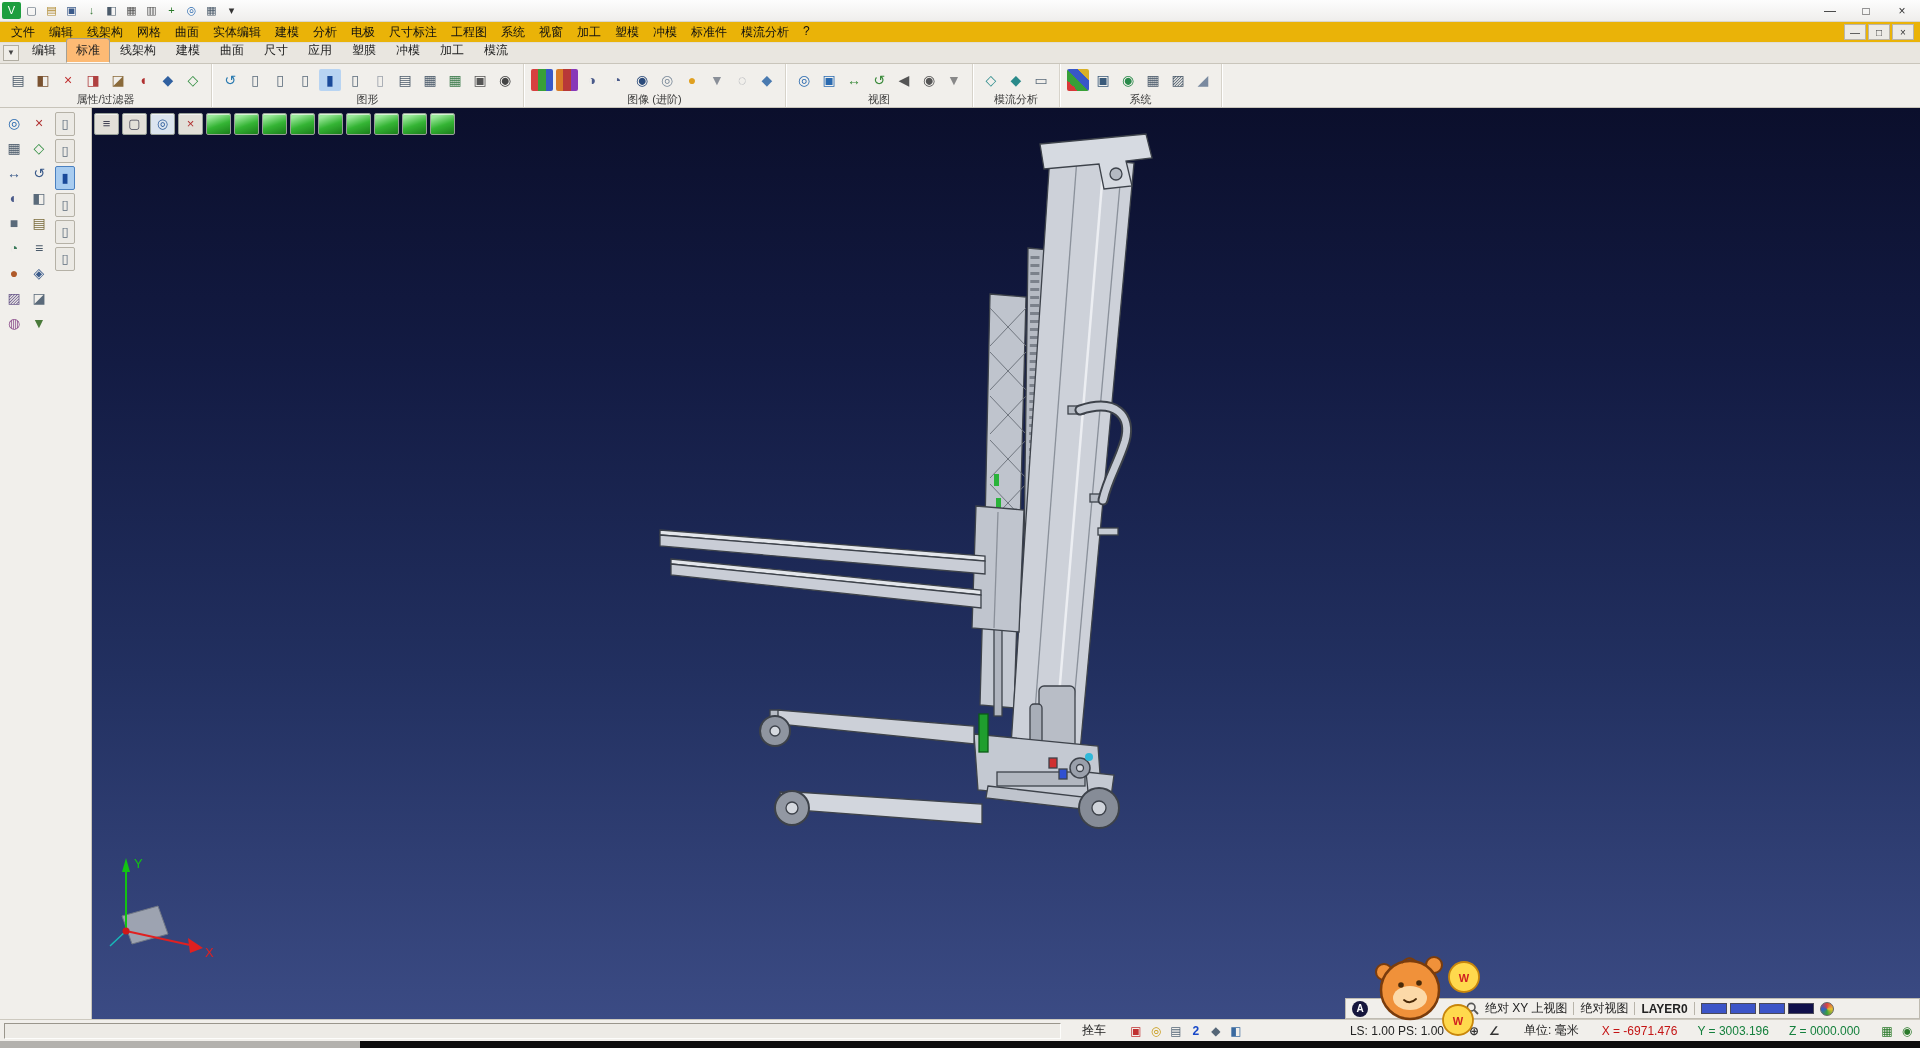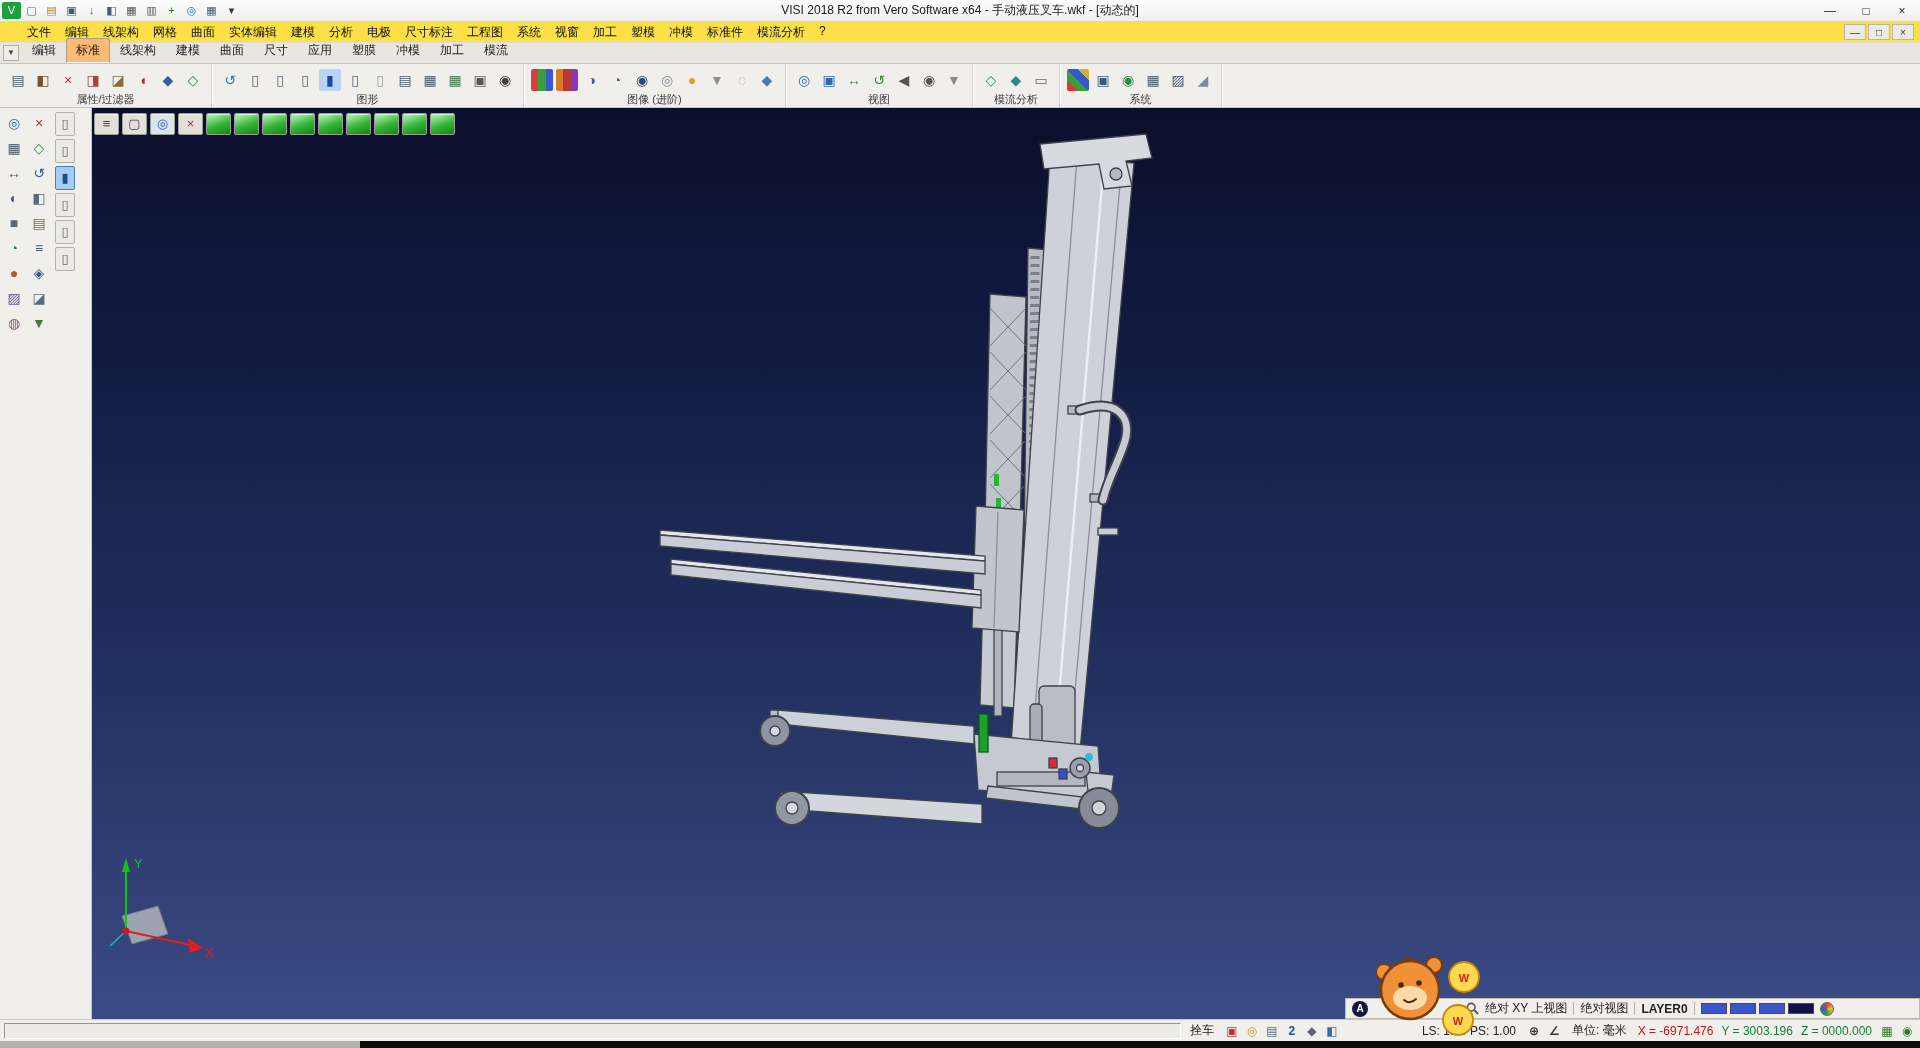--- a/index.html
+++ b/index.html
@@ -10,21 +10,21 @@
   
   .titlebar { height:22px; background:linear-gradient(#fdfdfd,#efeeec); border-bottom:1px solid #d9d6cf;
               display:flex; align-items:center; position:relative; flex:0 0 22px; }
   .qat { display:flex; gap:1px; padding-left:2px; z-index:2; }
   .qat .tbi { width:19px; height:17px; line-height:17px; font-size:11px; }
   .title { position:absolute; left:0; right:0; text-align:center; color:#1a1a1a; font-size:12px; pointer-events:none; }
   .win-controls { margin-left:auto; display:flex; z-index:2; }
   .wc { width:36px; height:21px; display:flex; align-items:center; justify-content:center; color:#333; font-size:12px; }
 
   
-  .menubar { height:21px; background:#fde047; border-bottom:1px solid #e0ddd6; display:flex; align-items:center; padding-left:20px; flex:0 0 21px; }
+  .menubar { height:21px; background:#eab308; border-bottom:1px solid #e0ddd6; display:flex; align-items:center; padding-left:4px; flex:0 0 21px; }
   .menu-wrap { display:flex; }
   .menu-item { padding:3px 7px; color:#111; cursor:default; }
   .mdi { margin-left:auto; display:flex; padding-right:6px; }
   .mdi .wc { width:22px; height:16px; border:1px solid #b9b5ab; background:#eceae5; margin-left:2px; font-size:10px; }
 
   
   .tabbar { height:21px; background:#e9e6e0; border-bottom:1px solid #c9c5bb; display:flex; align-items:flex-end; padding-left:3px; flex:0 0 21px; }
   .tab-drop { width:16px; height:16px; border:1px solid #b1ada2; background:#efede8; font-size:8px; text-align:center; line-height:14px; margin:0 3px 2px 0; color:#444; }
   .tabs-wrap { display:flex; }
   .tab { padding:3px 9px 3px; color:#222; border:1px solid transparent; }
@@ -57,21 +57,21 @@
   .a-badge { width:16px; height:16px; border-radius:50%; background:#16163c; color:#fff; font-size:10px; font-weight:bold;
              display:flex; align-items:center; justify-content:center; }
   .fs-gap { width:86px; }
   .vsep { width:1px; height:13px; background:#b8b4aa; }
   .swatches { display:flex; gap:3px; }
   .swatch { width:26px; height:11px; border:1px solid #4a4a5a; }
   .color-wheel { width:14px; height:14px; border-radius:50%; border:1px solid #666;
                  background:conic-gradient(#e04040,#e8c030,#3aa03a,#3060c8,#e04040); }
 
   
-  .statusbar { height:22px; background:#f1efeb; border-top:1px solid #cdc9bf; display:flex; align-items:center; padding:0 4px; gap:4px; flex:0 0 22px; color:#222; }
+  .statusbar { height:22px; background:#f1efeb; border-top:1px solid #cdc9bf; display:flex; align-items:center; padding:0 4px; gap:16px; flex:0 0 22px; color:#222; }
   .sb-fill { flex:1; height:16px; border:1px solid; border-color:#9a968c #fdfdfb #fdfdfb #9a968c; background:#edebe6; }
   .sb-text { padding:0 5px; white-space:nowrap; }
   .sb-icons { display:flex; gap:2px; }
   .sbi { width:18px; height:16px; line-height:16px; text-align:center; font-size:12px; font-weight:bold; }
   .sb-gap { width:68px; }
   .coord { white-space:nowrap; padding:0 2px; }
   .coord-x { color:#c41414; }
   .coord-yz { color:#15803d; }
 
   .taskbar { height:7px; background:#0d0d0d; display:flex; flex:0 0 7px; }
@@ -93,21 +93,20 @@
         <span class="tbi" style="color: rgb(58, 90, 138);">▣</span>
         <span class="tbi" style="color: rgb(58, 122, 58);">↓</span>
         <span class="tbi" style="color: rgb(74, 90, 106);">◧</span>
         <span class="tbi" style="color: rgb(85, 85, 85);">▦</span>
         <span class="tbi" style="color: rgb(85, 85, 85);">▥</span>
         <span class="tbi" style="color: rgb(42, 122, 42);">+</span>
         <span class="tbi" style="color: rgb(42, 106, 176);">◎</span>
         <span class="tbi" style="color: rgb(74, 90, 106);">▦</span>
         <span class="tbi" style="color: rgb(51, 51, 51);">▾</span>
       </div>
-    <div class="title">VISI 2018 R2 from Vero Software x64 - 手动液压叉车.wkf - [动态的]</div>
     <div class="win-controls">
 
     <span class="wc">—</span>
         <span class="wc">□</span>
         <span class="wc">×</span>
       </div>
   </div>
 
   <div class="menubar">
     <div class="menu-wrap">

